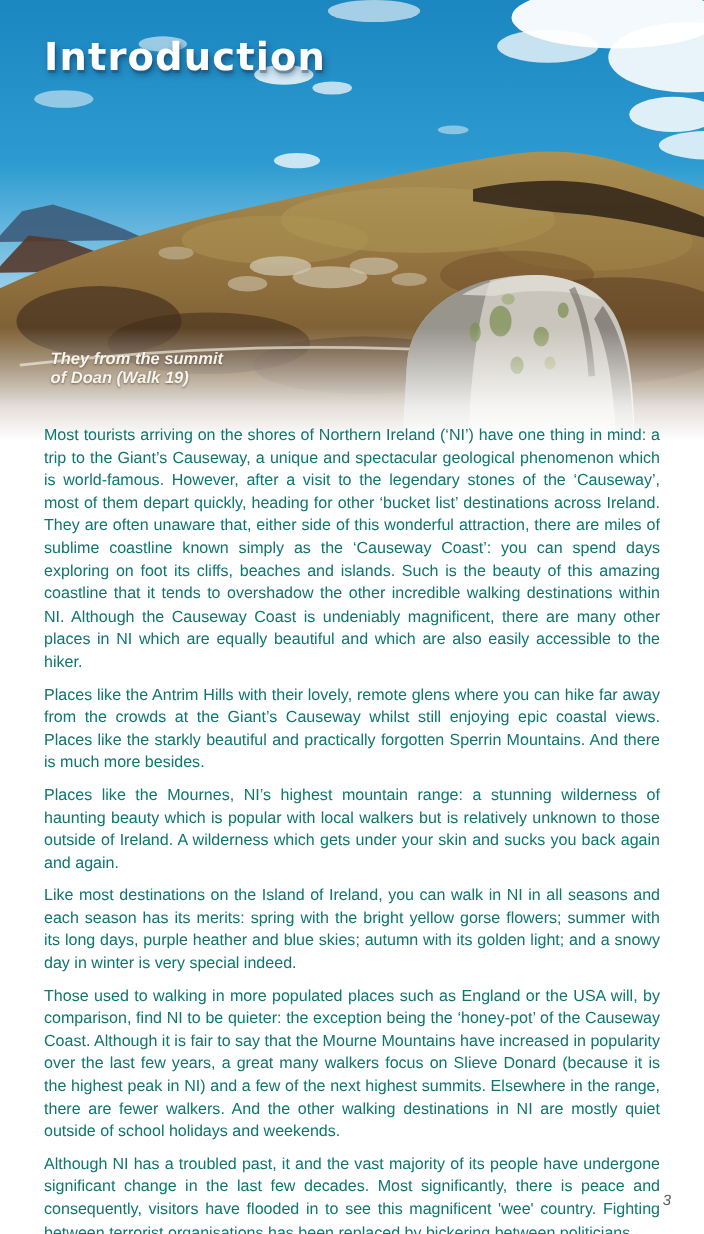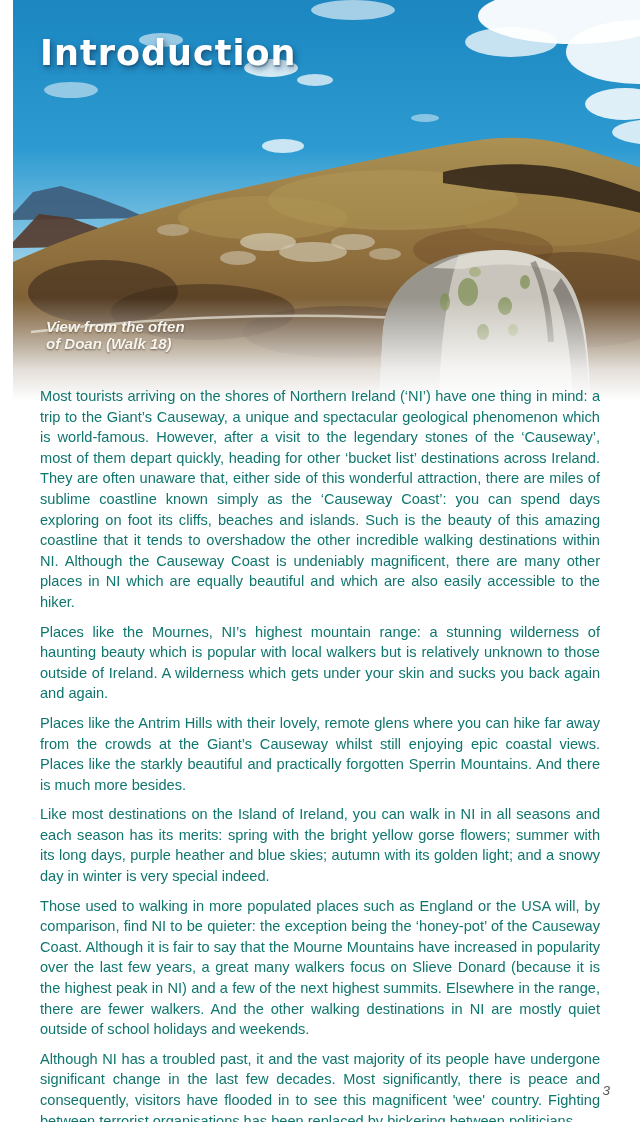--- a/index.html
+++ b/index.html
@@ -5,21 +5,21 @@
   html, body { margin: 0; padding: 0; }
   body {
     width: 640px; height: 1122px;
     background: #ffffff;
     font-family: "Liberation Sans", sans-serif;
     position: relative;
     overflow: hidden;
   }
   .photo-header {
     position: relative;
-    width: 532px; height: 400px; padding-left: 13px;
+    width: 532px; height: 400px;
   }
   .photo-header svg { display: block; }
   .page-title {
     position: absolute;
     top: 33px; left: 40px;
     margin: 0;
     font-family: "DejaVu Sans", "Liberation Sans", sans-serif;
     font-size: 35px;
     font-weight: 700;
     letter-spacing: 1px;
@@ -146,29 +146,29 @@
         <ellipse cx="462" cy="272" rx="6" ry="5"></ellipse>
         <ellipse cx="500" cy="330" rx="5" ry="6"></ellipse>
       </g>
 
       <rect x="0" y="298" width="640" height="102" fill="url(#fade)"></rect>
     </svg>
 
     <h1 class="page-title">Introduction</h1>
 
     <div class="photo-caption">
-      <span>View from the often</span><br>
-      <span>of Doan (Walk 18)</span>
+      <span>They from the summit</span><br>
+      <span>of Doan (Walk 19)</span>
     </div>
   </div>
 
   <div class="content">
     <p>Most tourists arriving on the shores of Northern Ireland (‘NI’) have one thing in mind: a trip to the Giant’s Causeway, a unique and spectacular geological phenomenon which is world-famous. However, after a visit to the legendary stones of the ‘Causeway’, most of them depart quickly, heading for other ‘bucket list’ destinations across Ireland. They are often unaware that, either side of this wonderful attraction, there are miles of sublime coastline known simply as the ‘Causeway Coast’: you can spend days exploring on foot its cliffs, beaches and islands. Such is the beauty of this amazing coastline that it tends to overshadow the other incredible walking destinations within NI. Although the Causeway Coast is undeniably magnificent, there are many other places in NI which are equally beautiful and which are also easily accessible to the hiker.</p>
+    <p>Places like the Antrim Hills with their lovely, remote glens where you can hike far away from the crowds at the Giant’s Causeway whilst still enjoying epic coastal views. Places like the starkly beautiful and practically forgotten Sperrin Mountains. And there is much more besides.</p>
     <p>Places like the Mournes, NI’s highest mountain range:  a stunning wilderness of haunting beauty which is popular with local walkers but is relatively unknown to those outside of Ireland. A wilderness which gets under your skin and sucks you back again and again.</p>
-    <p>Places like the Antrim Hills with their lovely, remote glens where you can hike far away from the crowds at the Giant’s Causeway whilst still enjoying epic coastal views. Places like the starkly beautiful and practically forgotten Sperrin Mountains. And there is much more besides.</p>
     <p>Like most destinations on the Island of Ireland, you can walk in NI in all seasons and each season has its merits: spring with the bright yellow gorse flowers; summer with its long days, purple heather and blue skies; autumn with its golden light; and a snowy day in winter is very special indeed.</p>
     <p>Those used to walking in more populated places such as England or the USA will, by comparison, find NI to be quieter: the exception being the ‘honey-pot’ of the Causeway Coast. Although it is fair to say that the Mourne Mountains have increased in popularity over the last few years, a great many walkers focus on Slieve Donard (because it is the highest peak in NI) and a few of the next highest summits. Elsewhere in the range, there are fewer walkers. And the other walking destinations in NI are mostly quiet outside of school holidays and weekends.</p>
     <p>Although NI has a troubled past, it and the vast majority of its people have undergone significant change in the last few decades. Most significantly, there is peace and consequently, visitors have flooded in to see this magnificent 'wee' country. Fighting between terrorist organisations has been replaced by bickering between politicians.</p>
   </div>
 
   <div class="page-number">3</div>
 
 </div>
 
 </body></html>

